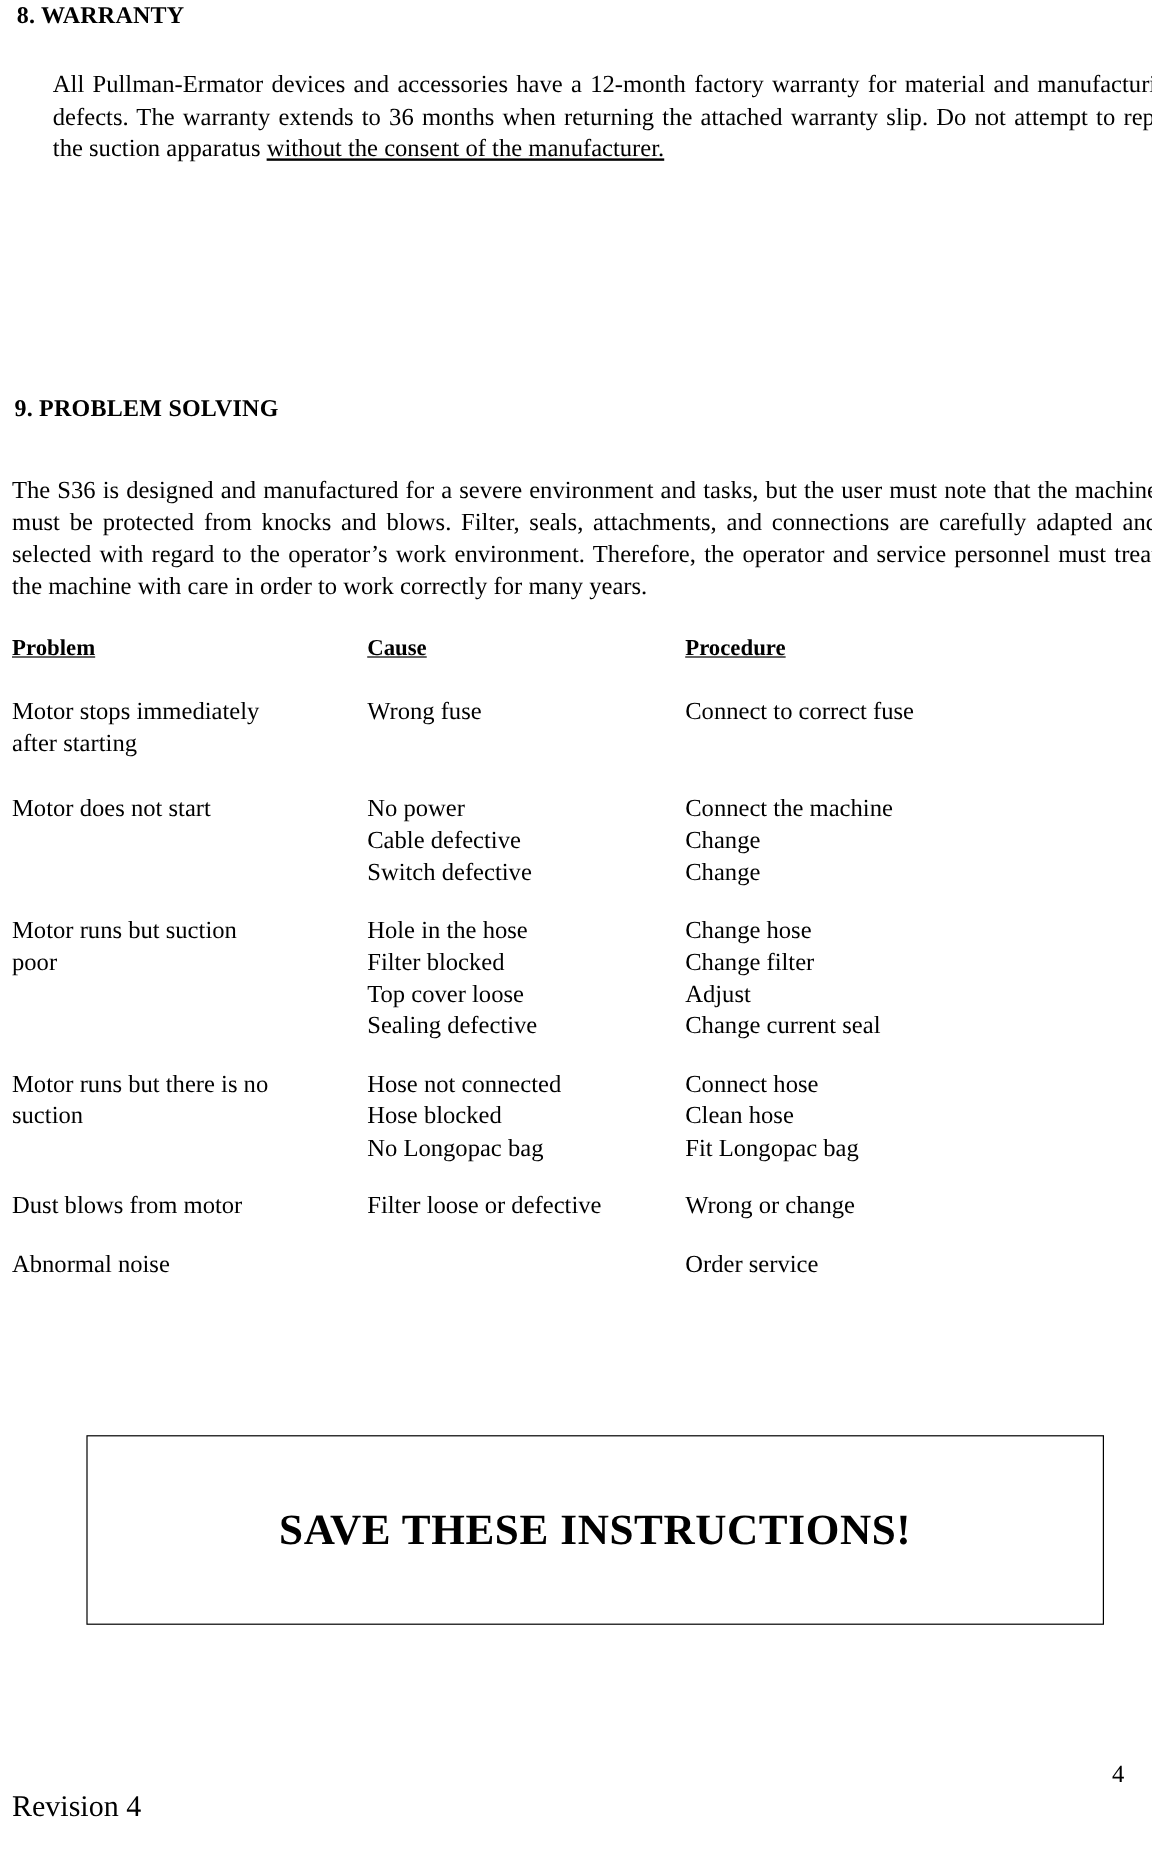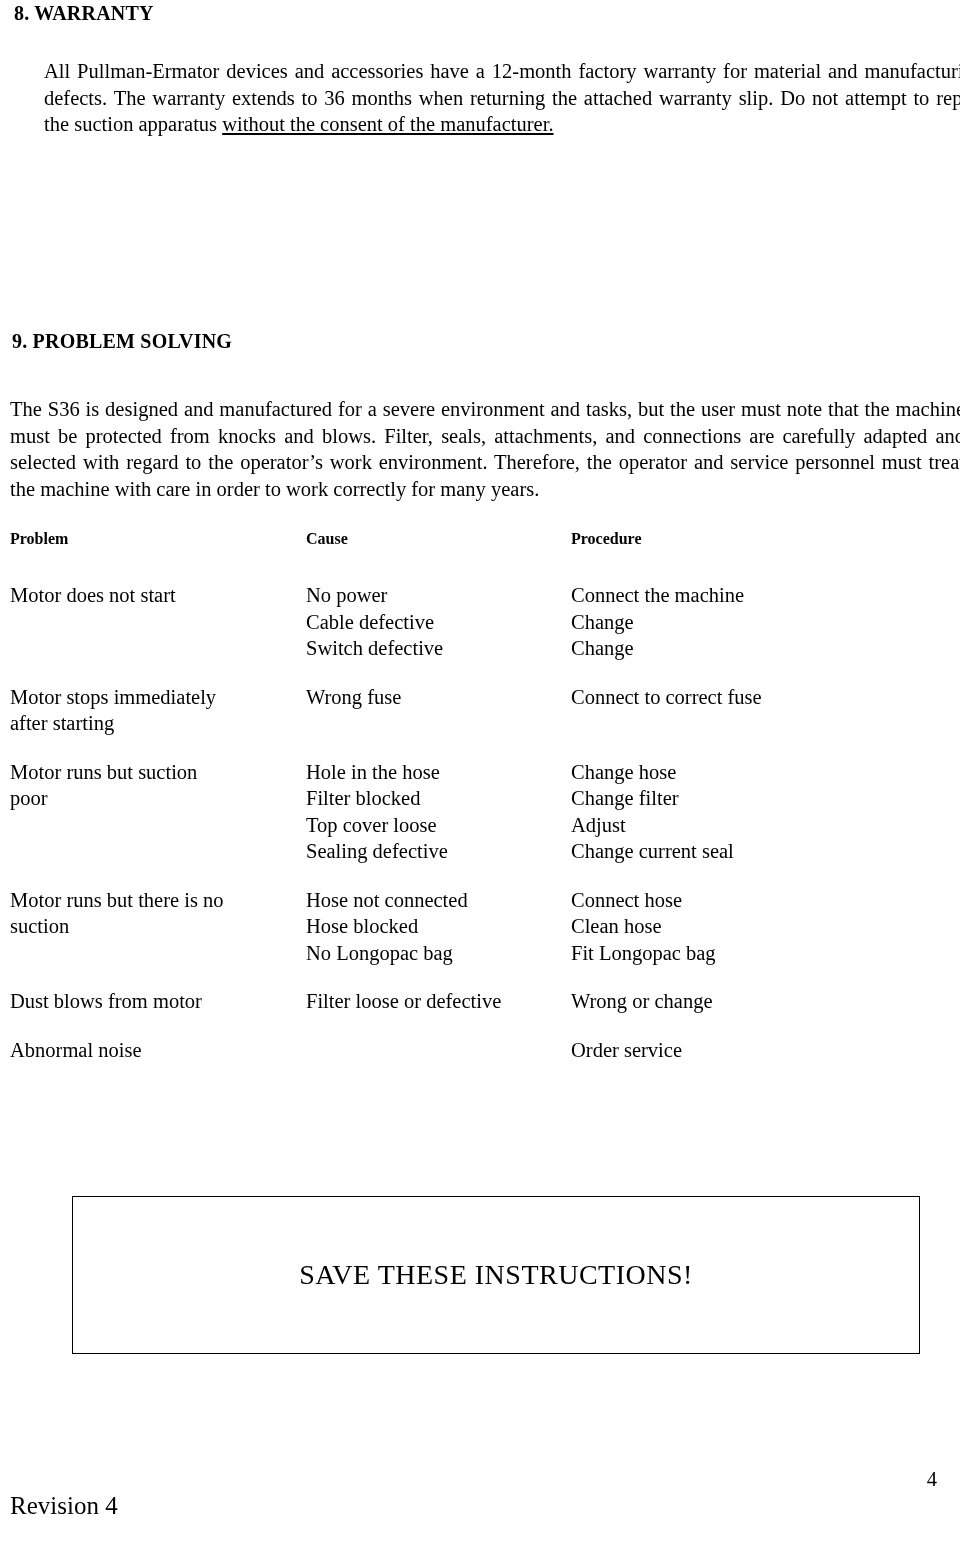--- a/index.html
+++ b/index.html
@@ -76,23 +76,24 @@
     position: absolute;
     left: 10px;
     top: 530px;
     width: 930px;
     border-collapse: collapse;
     font-size: 20.5px;
   }
   .ps-table th {
     text-align: left;
     font-weight: bold;
-    font-size: 16px;
+    font-size: 19px;
     padding: 0 0 6px 0;
     vertical-align: top;
+    text-decoration: underline;
   }
   .ps-table td {
     vertical-align: top;
     padding: 0;
     line-height: 26.5px;
   }
   .col-problem { width: 296px; }
   .col-cause   { width: 265px; }
   .col-proc    { width: 369px; margin-top: 43px; }
 
@@ -113,22 +114,22 @@
     top: 1196px;
     width: 848px;
     height: 158px;
     border: 1.5px solid #000000;
     box-sizing: border-box;
     display: flex;
     align-items: center;
     justify-content: center;
   }
   .save-box span {
-    font-size: 28px;
-    font-weight: normal;
+    font-size: 36px;
+    font-weight: bold;
     letter-spacing: 0.5px;
     font-family: "Liberation Serif", serif;
   }
 
   .page-number {
     position: absolute;
     right: 23px;
     top: 1468px;
     font-size: 20.5px;
   }
@@ -158,45 +159,45 @@
 
   <table class="ps-table">
     <thead>
       <tr>
         <th class="col-problem">Problem</th>
         <th class="col-cause">Cause</th>
         <th class="col-proc">Procedure</th>
       </tr>
     </thead>
     <tbody>
+      <tr class="group-row">
+        <td class="cell-lines">
+          <div>Motor stops immediately</div>
+          <div>after starting</div>
+        </td>
+        <td class="cell-lines">
+          <div>Wrong fuse</div>
+        </td>
+        <td class="cell-lines">
+          <div>Connect to correct fuse</div>
+        </td>
+      </tr>
       <tr class="group-row first">
         <td class="cell-lines">
           <div>Motor does not start</div>
         </td>
         <td class="cell-lines">
           <div>No power</div>
           <div>Cable defective</div>
           <div>Switch defective</div>
         </td>
         <td class="cell-lines">
           <div>Connect the machine</div>
           <div>Change</div>
           <div>Change</div>
-        </td>
-      </tr>
-      <tr class="group-row">
-        <td class="cell-lines">
-          <div>Motor stops immediately</div>
-          <div>after starting</div>
-        </td>
-        <td class="cell-lines">
-          <div>Wrong fuse</div>
-        </td>
-        <td class="cell-lines">
-          <div>Connect to correct fuse</div>
         </td>
       </tr>
       <tr class="group-row">
         <td class="cell-lines">
           <div>Motor runs but suction</div>
           <div>poor</div>
         </td>
         <td class="cell-lines">
           <div>Hole in the hose</div>
           <div>Filter blocked</div>

